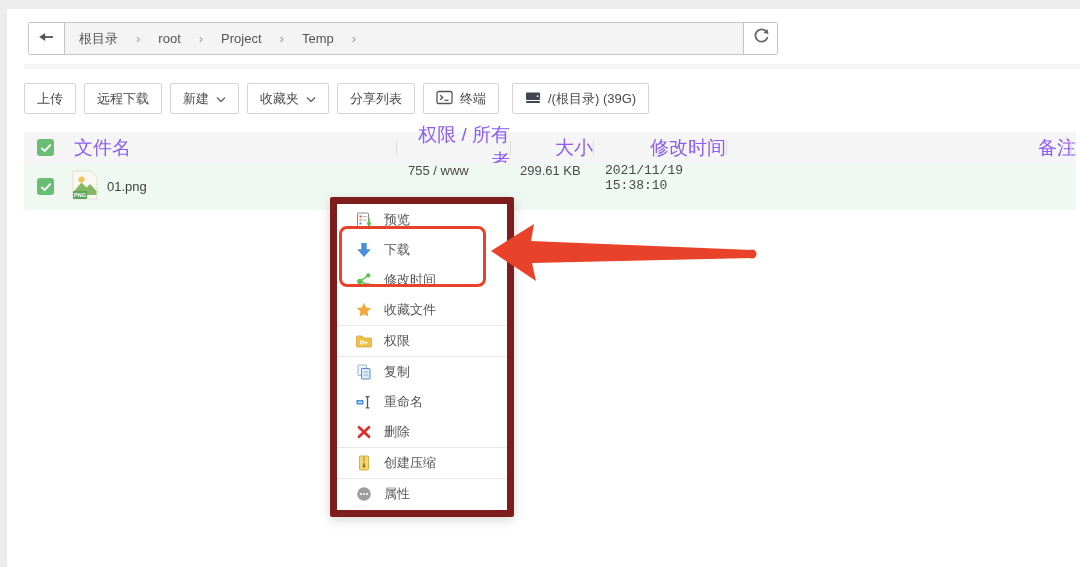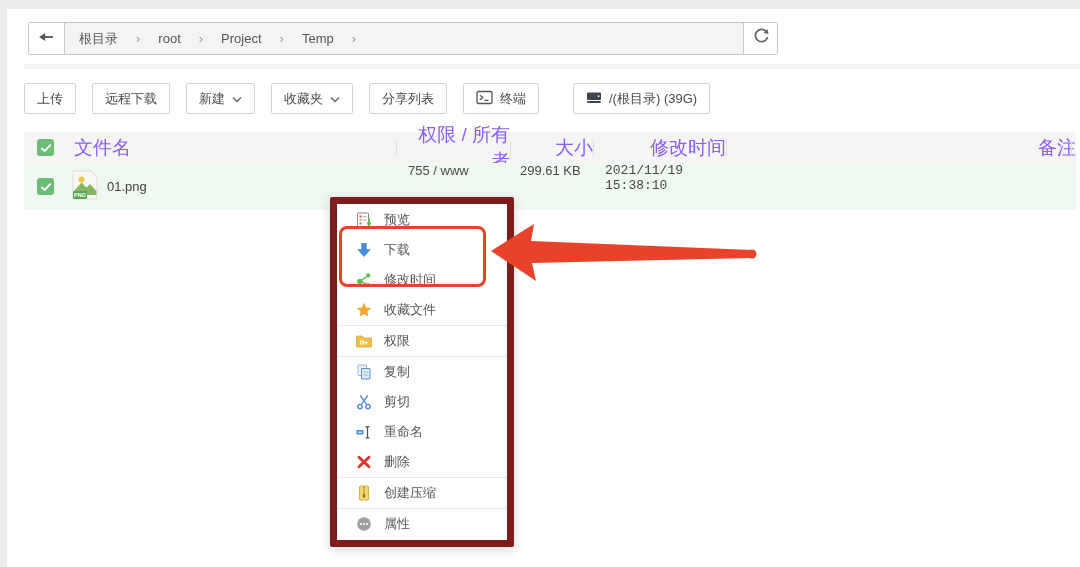--- a/index.html
+++ b/index.html
@@ -18,25 +18,25 @@
   .crumbs { flex:1; display:flex; align-items:center; padding-left:14px; gap:18px;
     font-size:13px; color:#555; background:#f4f4f4; }
   .crumb { cursor:pointer; }
   .crumb-sep { color:#9a9a9a; font-size:13px; }
   .refresh-btn { width:34px; height:100%; background:#fff; border:none; border-left:1px solid #c6c6c6;
     display:flex; align-items:center; justify-content:center; cursor:pointer; }
 
   .section-divider { position:absolute; left:24px; top:64px; width:1056px; height:5px; background:#f3f3f3; }
 
   
-  .toolbar { position:absolute; left:24px; top:83px; display:flex; gap:16px; align-items:center; }
+  .toolbar { position:absolute; left:24px; top:83px; display:flex; gap:8px; align-items:center; }
   .tbtn { height:31px; background:#fff; border:1px solid #d4d4d4; border-radius:2px;
     font-size:13px; color:#4a4a4a; padding:0 12px; display:flex; align-items:center; gap:7px; cursor:pointer;
     font-family:"Liberation Sans","DejaVu Sans",sans-serif; }
-  .tbtn.disk { margin-left:18px; }
+  .tbtn.disk { margin-left:5px; }
 
   
   .table-header { position:absolute; left:24px; top:132px; width:1052px; height:31px;
     background:#f5f5f5; display:flex; align-items:center; font-size:19px; color:#8b5cf6;text-align:right; }
   .file-row { position:absolute; left:24px; top:163px; width:1052px; height:47px;
     background:#f0f8f2; display:flex; font-size:13px; color:#4a4a4a; }
   .col-check { width:36px; display:flex; align-items:center; padding-left:13px; }
   .col-name  { width:336px; display:flex; align-items:center; padding-left:14px; }
   .col-perm  { width:114px; padding-left:12px; position:relative; }
   .col-size  { width:83px;  padding-left:10px; position:relative; }
@@ -268,33 +268,20 @@
         <svg width="16" height="16" viewBox="0 0 16 16">
           <rect x="2" y="1" width="8.5" height="10.5" rx="0.5" fill="#f2f6fb" stroke="#9ab4cf" stroke-width="1"></rect>
           <rect x="5.5" y="4.5" width="8.5" height="10.5" rx="0.5" fill="#dcebf7" stroke="#5b8bd0" stroke-width="1"></rect>
           <line x1="7.5" y1="8" x2="12" y2="8" stroke="#9ab4cf" stroke-width="1"></line>
             <line x1="7.5" y1="11" x2="12" y2="11" stroke="#9ab4cf" stroke-width="1"></line>
         </svg>
       </span>
       <span class="mi-label">复制</span>
     </div>
 
-    <div class="menu-item">
-      <span class="mi-icon">
-        <svg width="16" height="16" viewBox="0 0 16 16">
-          <g stroke="#5b8bd0" stroke-width="1.4" fill="none">
-            <line x1="4.2" y1="1.5" x2="11" y2="10.8"></line>
-              <line x1="11.8" y1="1.5" x2="5" y2="10.8"></line>
-            <circle cx="4" cy="12.6" r="2.2"></circle>
-              <circle cx="12" cy="12.6" r="2.2"></circle>
-          </g>
-        </svg>
-      </span>
-      <span class="mi-label">剪切</span>
-    </div>
 
     <div class="menu-item">
       <span class="mi-icon">
         <svg width="16" height="16" viewBox="0 0 16 16">
           <rect x="0.5" y="6" width="7" height="4.5" rx="0.5" fill="#4a90d9"></rect>
           <line x1="2" y1="8.2" x2="6" y2="8.2" stroke="#fff" stroke-width="1.1"></line>
           <g stroke="#555" stroke-width="1.3" fill="none">
             <line x1="11.5" y1="3" x2="11.5" y2="13.5"></line>
             <path d="M9.7,2.4 q1.8,1 3.6,0"></path>
               <path d="M9.7,14.1 q1.8,-1 3.6,0"></path>

